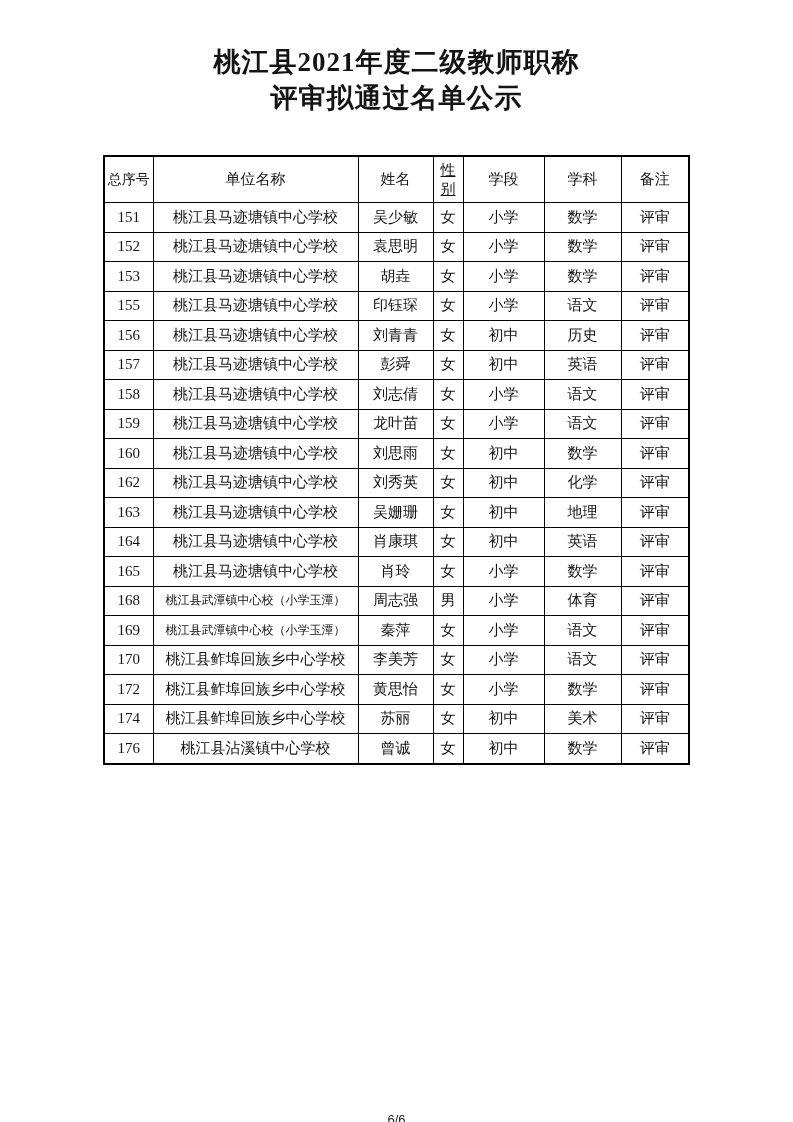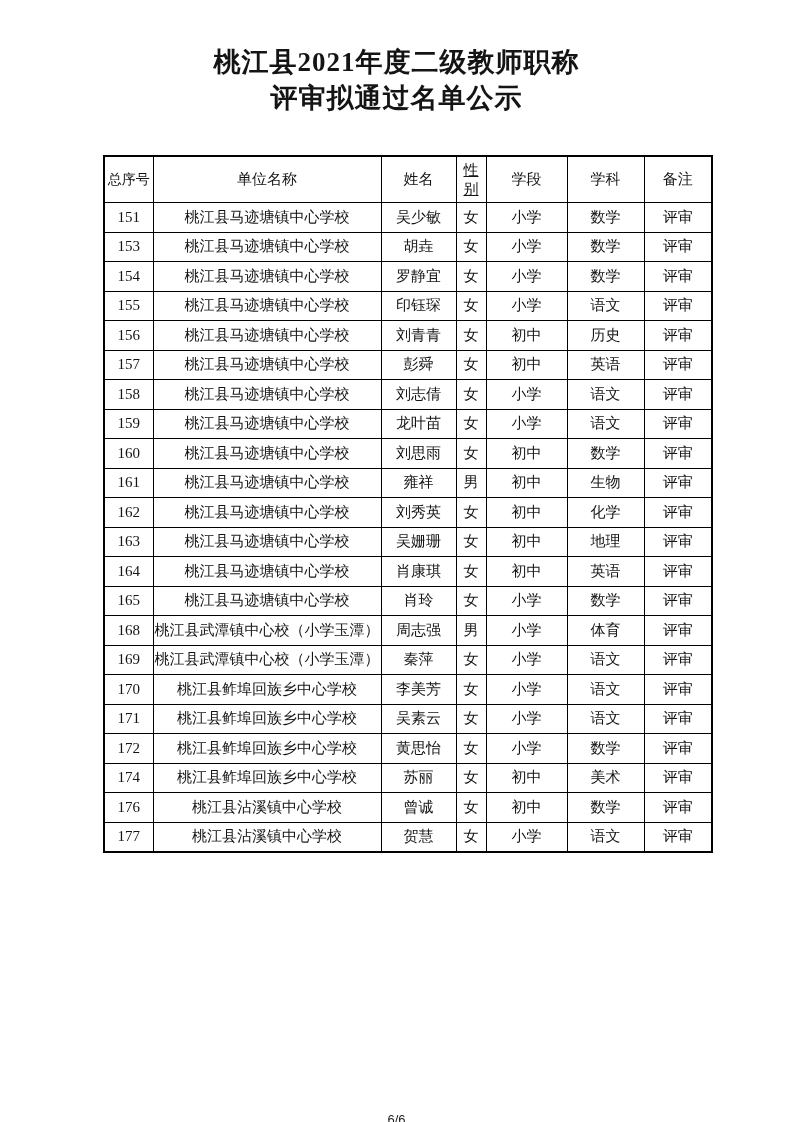--- a/index.html
+++ b/index.html
@@ -59,21 +59,21 @@
     white-space: normal;
     text-decoration: underline;
   }
   table.roster thead th.col-serial-h {
     font-size: 14px;
   }
   table.roster tbody td {
     height: 28.5px;
   }
   table.roster td.small-unit {
-    font-size: 15px;
+    font-size: 12px;
     letter-spacing: 0;
   }
   .page-footer {
     position: absolute;
     top: 1076px;
     left: 0;
     width: 100%;
     text-align: center;
     font-family: "Liberation Sans", "DejaVu Sans", sans-serif;
     font-size: 13px;
@@ -115,38 +115,38 @@
         <tr>
           <td>151</td>
           <td>桃江县马迹塘镇中心学校</td>
           <td>吴少敏</td>
           <td>女</td>
           <td>小学</td>
           <td>数学</td>
           <td>评审</td>
         </tr>
         <tr>
+          <td>152</td>
+          <td>桃江县马迹塘镇中心学校</td>
+          <td>袁思明</td>
+          <td>女</td>
+          <td>小学</td>
+          <td>数学</td>
+          <td>评审</td>
+        </tr>
+        <tr>
           <td>153</td>
           <td>桃江县马迹塘镇中心学校</td>
           <td>胡垚</td>
           <td>女</td>
           <td>小学</td>
           <td>数学</td>
           <td>评审</td>
         </tr>
         <tr>
-          <td>154</td>
-          <td>桃江县马迹塘镇中心学校</td>
-          <td>罗静宜</td>
-          <td>女</td>
-          <td>小学</td>
-          <td>数学</td>
-          <td>评审</td>
-        </tr>
-        <tr>
           <td>155</td>
           <td>桃江县马迹塘镇中心学校</td>
           <td>印钰琛</td>
           <td>女</td>
           <td>小学</td>
           <td>语文</td>
           <td>评审</td>
         </tr>
         <tr>
           <td>156</td>
@@ -184,29 +184,20 @@
           <td>语文</td>
           <td>评审</td>
         </tr>
         <tr>
           <td>160</td>
           <td>桃江县马迹塘镇中心学校</td>
           <td>刘思雨</td>
           <td>女</td>
           <td>初中</td>
           <td>数学</td>
-          <td>评审</td>
-        </tr>
-        <tr>
-          <td>161</td>
-          <td>桃江县马迹塘镇中心学校</td>
-          <td>雍祥</td>
-          <td>男</td>
-          <td>初中</td>
-          <td>生物</td>
           <td>评审</td>
         </tr>
         <tr>
           <td>162</td>
           <td>桃江县马迹塘镇中心学校</td>
           <td>刘秀英</td>
           <td>女</td>
           <td>初中</td>
           <td>化学</td>
           <td>评审</td>
@@ -259,29 +250,20 @@
         <tr>
           <td>170</td>
           <td>桃江县鲊埠回族乡中心学校</td>
           <td>李美芳</td>
           <td>女</td>
           <td>小学</td>
           <td>语文</td>
           <td>评审</td>
         </tr>
         <tr>
-          <td>171</td>
-          <td>桃江县鲊埠回族乡中心学校</td>
-          <td>吴素云</td>
-          <td>女</td>
-          <td>小学</td>
-          <td>语文</td>
-          <td>评审</td>
-        </tr>
-        <tr>
           <td>172</td>
           <td>桃江县鲊埠回族乡中心学校</td>
           <td>黄思怡</td>
           <td>女</td>
           <td>小学</td>
           <td>数学</td>
           <td>评审</td>
         </tr>
         <tr>
           <td>174</td>
@@ -294,26 +276,17 @@
         </tr>
         <tr>
           <td>176</td>
           <td>桃江县沾溪镇中心学校</td>
           <td>曾诚</td>
           <td>女</td>
           <td>初中</td>
           <td>数学</td>
           <td>评审</td>
         </tr>
-        <tr>
-          <td>177</td>
-          <td>桃江县沾溪镇中心学校</td>
-          <td>贺慧</td>
-          <td>女</td>
-          <td>小学</td>
-          <td>语文</td>
-          <td>评审</td>
-        </tr>
       </tbody>
   </table>
 
   <div class="page-footer">6/6</div>
 </div>
 
 </body></html>

